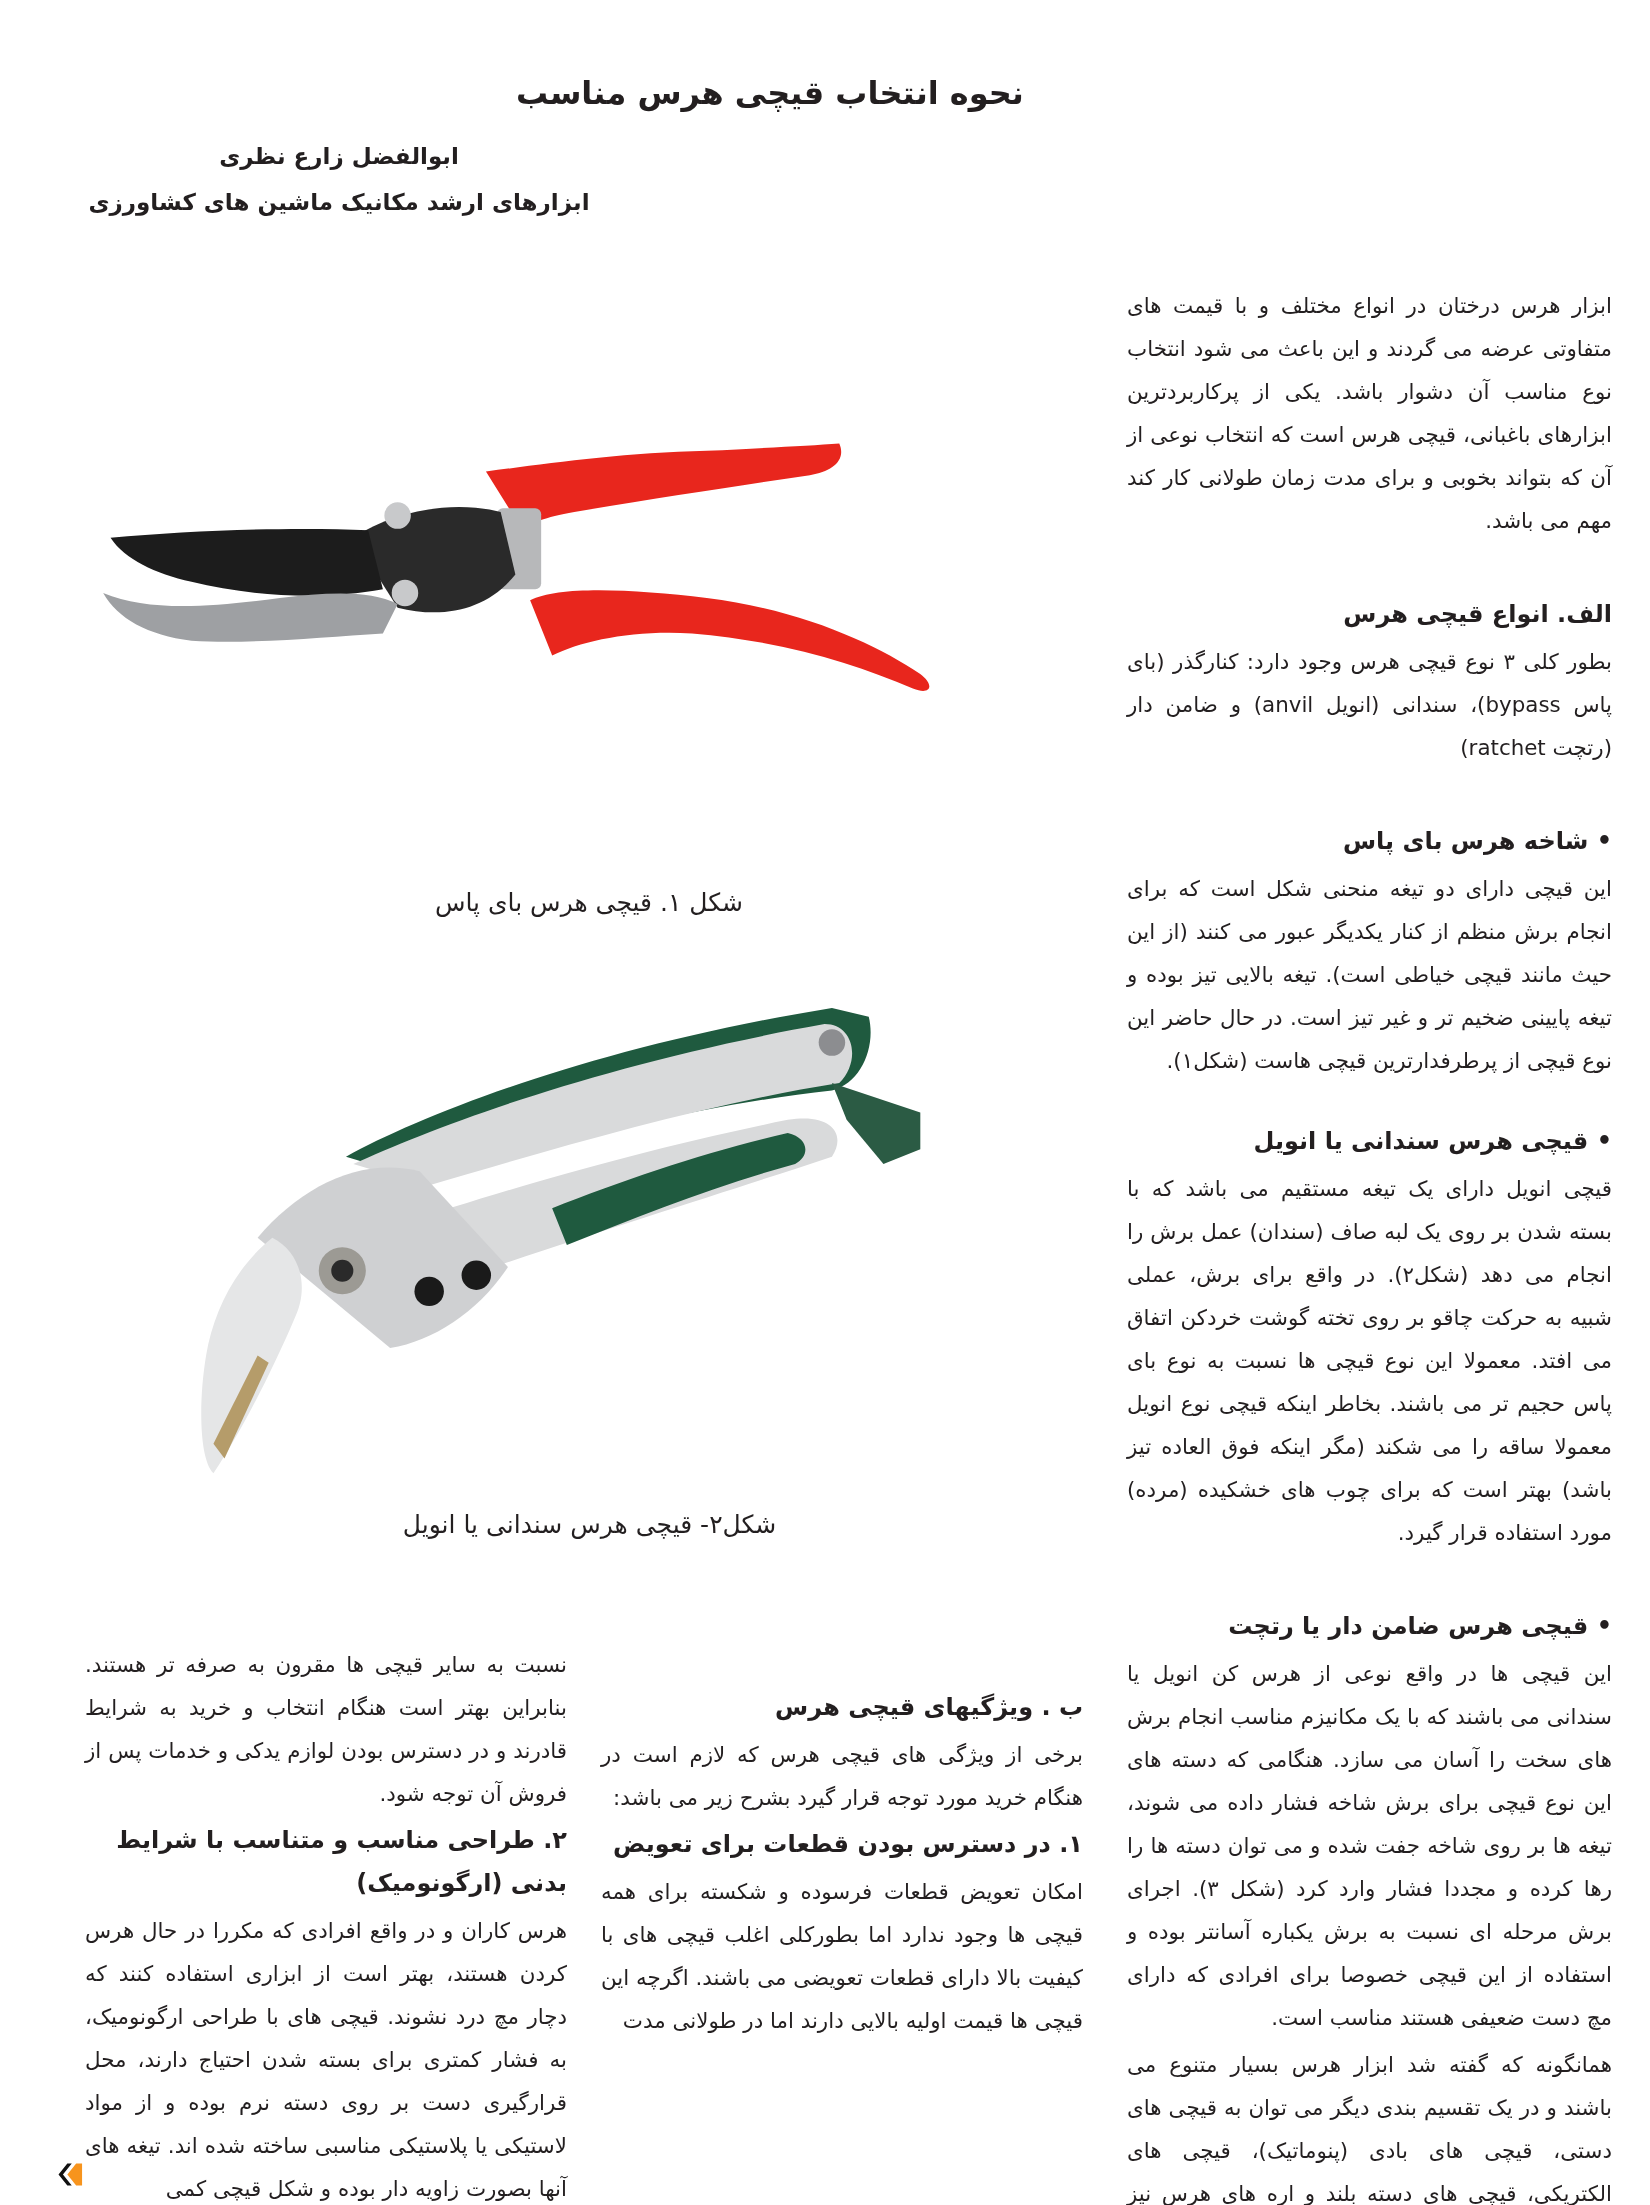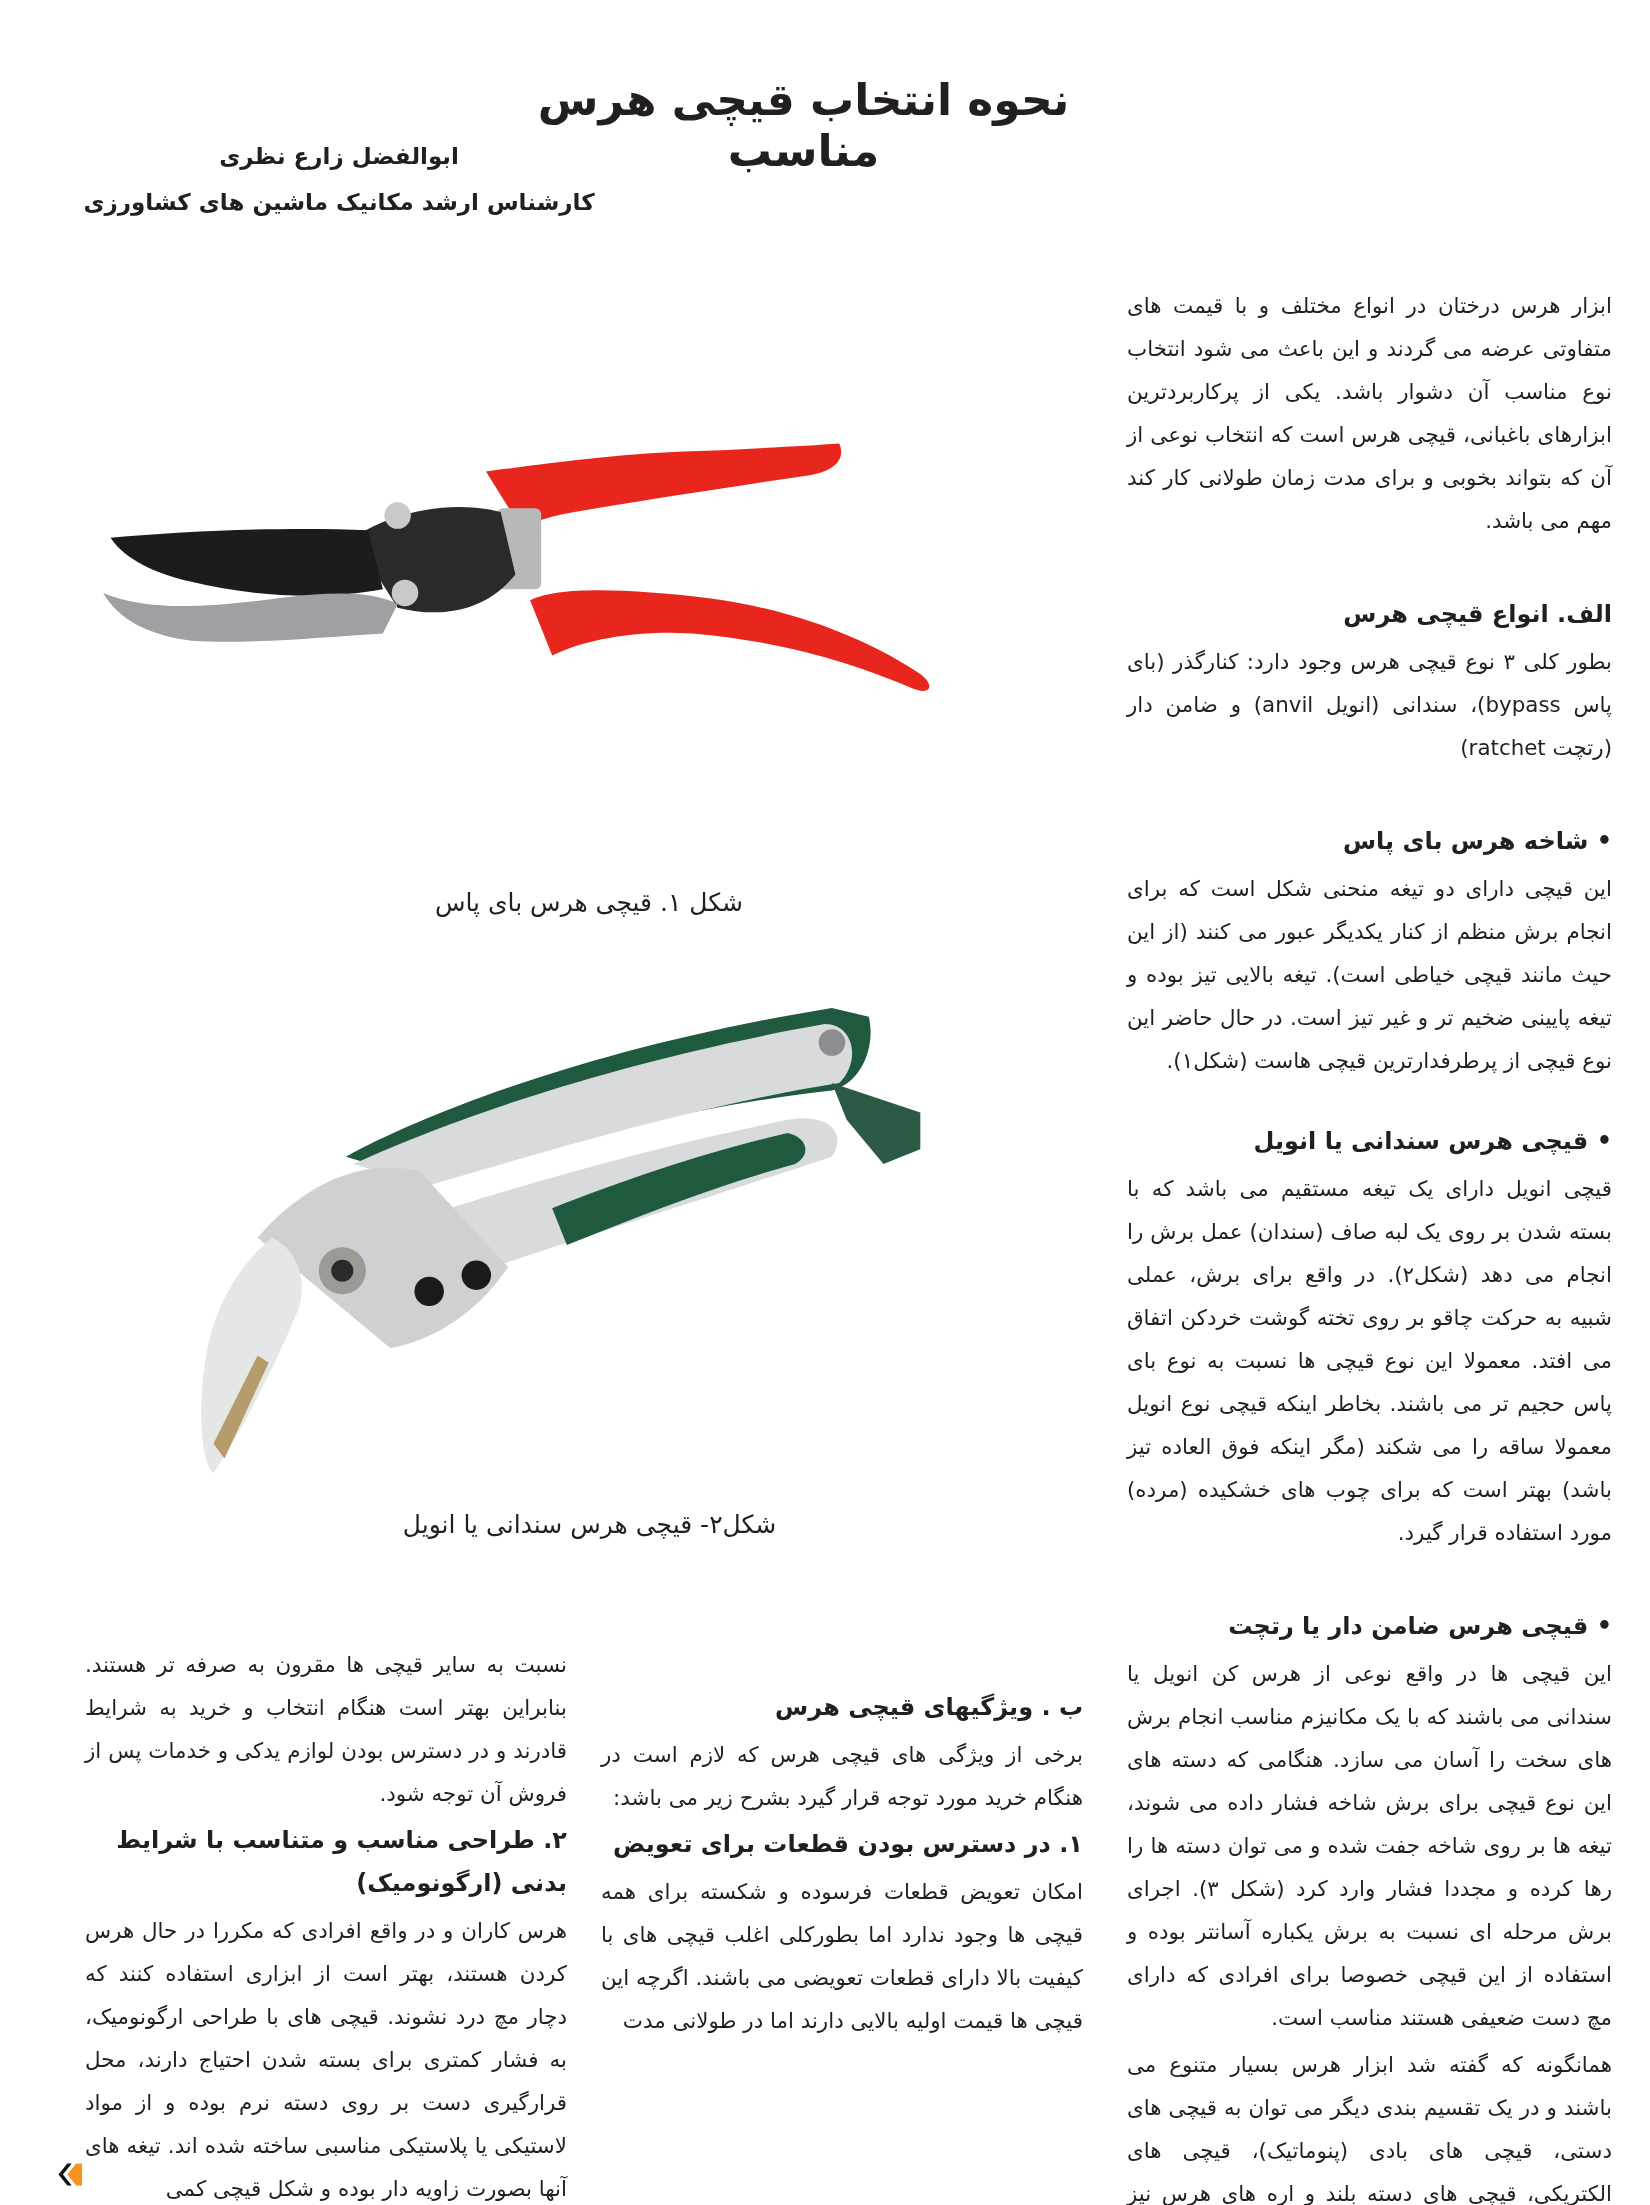--- a/index.html
+++ b/index.html
@@ -1,41 +1,41 @@
 <!DOCTYPE html>
 <html style="font-size:11.8px"><head>
 <meta charset="utf-8">
 <style>
   html, body { margin:0; padding:0; background:#ffffff; }
   body { width:1651px; height:2205px; position:relative; overflow:hidden;
          font-family:"DejaVu Sans", sans-serif; color:#231f20; }
   .rtl { direction:rtl; text-align:justify; text-align-last:right; }
-  .title { position:absolute; left:516px; top:74px; width:575px; text-align:center;
-           font-size:44px; font-weight:bold; direction:rtl; letter-spacing:-0.7px; }
+  .title { position:absolute; left:516px; top:74px; width:575px; text-align:left;
+           font-size:32px; font-weight:bold; direction:rtl; letter-spacing:-0.7px; }
   .author { position:absolute; left:81px; top:133px; width:516px; direction:rtl; text-align:left; }
   .author div { font-size:23px; font-weight:bold; line-height:46px; text-align:center; direction:rtl; unicode-bidi:plaintext; }
   .col { position:absolute; font-size:21.4px; line-height:43px; }
   .col-right { left:1123px; top:280px; width:493px; }
   .col-mid { left:597px; top:1639px; width:490px; }
   .col-left { left:81px; top:1639px; width:490px; }
   .col p { margin:4px; }
   .h { font-weight:bold; font-size:24px; text-align:right; text-align-last:right; }
   .gap-l { height:43px; }
   .gap-m { height:29.5px; }
   .caption { position:absolute; direction:rtl; font-size:25px; font-weight:normal; text-align:center; }
   .fig { position:absolute; }
   .nav-arrow { position:absolute; left:57px; top:2162px; width:29.5px; height:25px; }
 </style>
 </head>
 <body>
 
 <div class="title">نحوه انتخاب قیچی هرس مناسب</div>
 <div class="author">
   <div>ابوالفضل زارع نظری</div>
-  <div>کارشناس ارشد مکانیک ماشین های کشاورزی</div>
+  <div>ابزارهای ارشد مکانیک ماشین های کشاورزی</div>
 </div>
 
 <div class="fig" style="left:103px; top:442px; width:972px; height:265px;">
   <svg width="972" height="265" viewBox="0 0 1320 360">
 
     <path d="M520,40 C600,30 700,15 820,12 C900,8 960,5 1000,2 C1010,25 990,40 960,45 C860,60 760,75 640,95 C600,102 580,110 570,120 Z" fill="#e8261d"></path>
 
     <path d="M580,215 C620,195 720,200 820,212 C950,228 1050,275 1110,315 C1130,330 1125,345 1100,335 C1020,300 920,270 800,260 C720,255 650,270 610,290 Z" fill="#e8261d"></path>
 
     <rect x="535" y="90" width="60" height="110" rx="8" fill="#b7b8ba"></rect>

